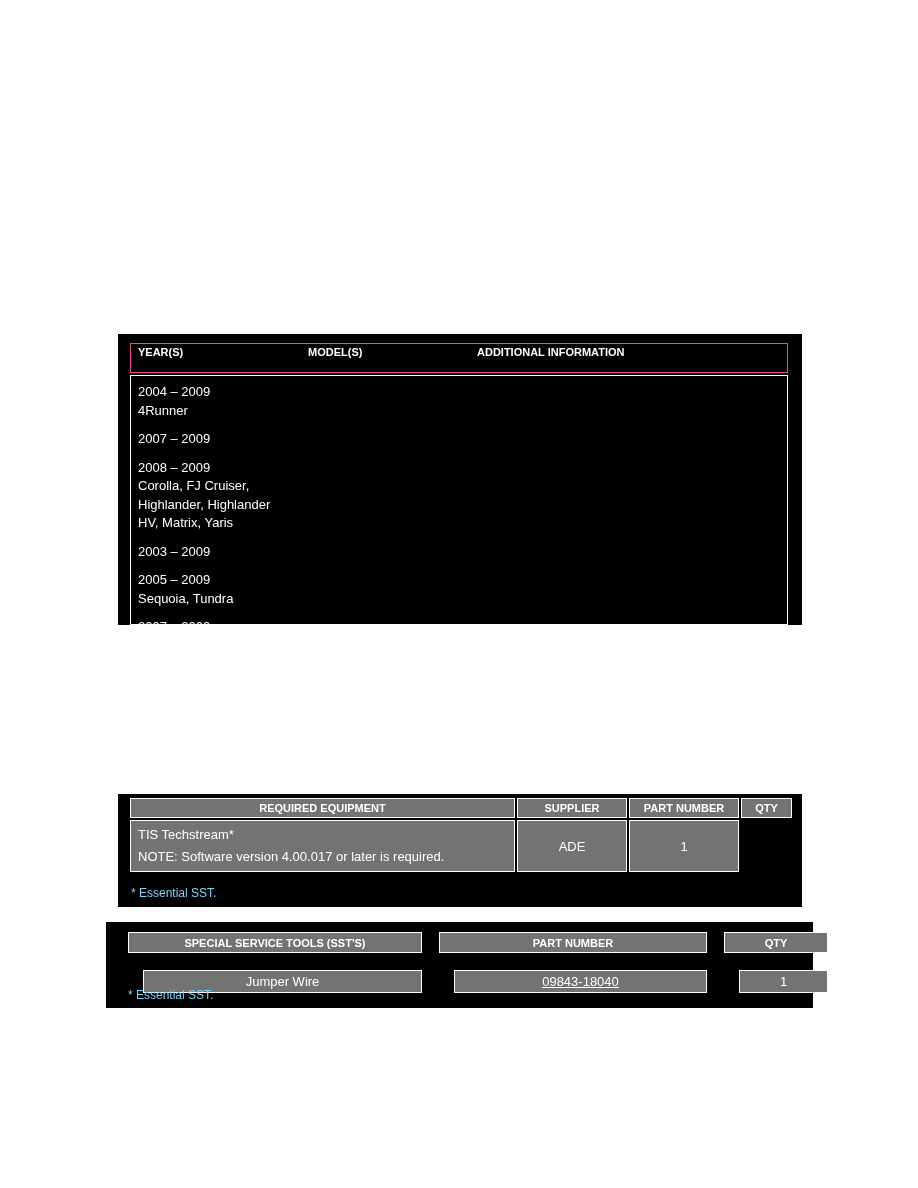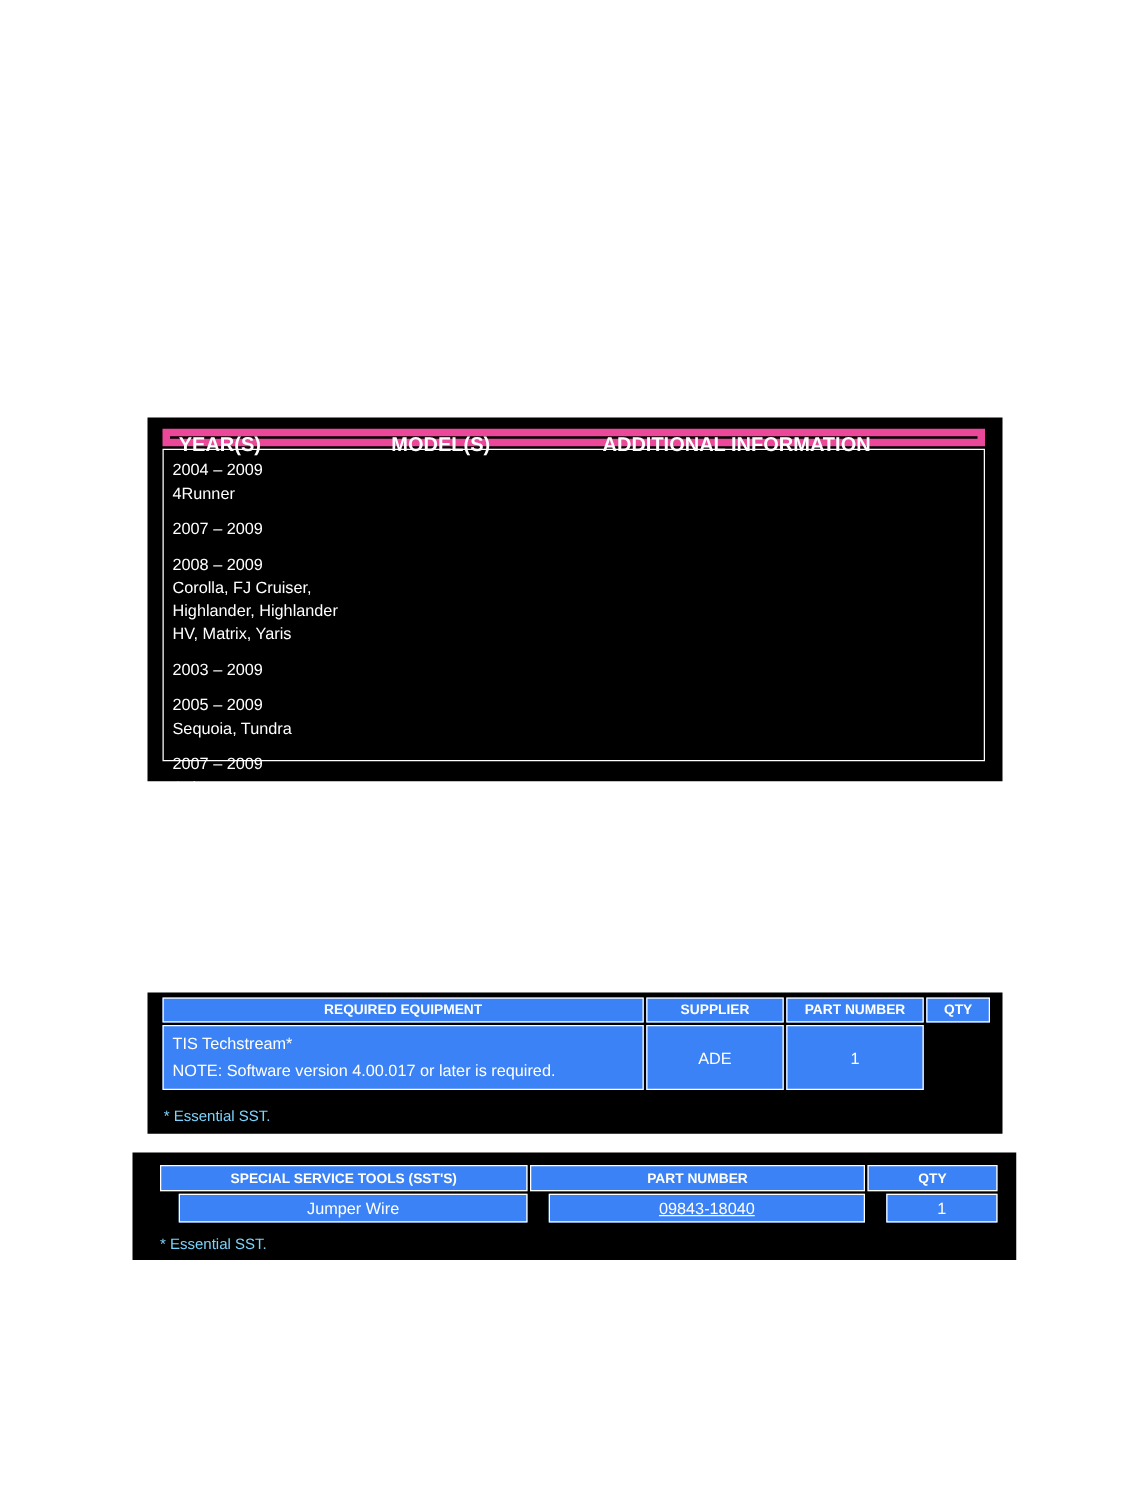--- a/index.html
+++ b/index.html
@@ -12,25 +12,25 @@
   }
   .block {
     position: absolute;
     background: #000000;
     color: #ffffff;
   }
   
   #applicability-block { left: 118px; top: 334px; width: 684px; height: 291px; }
   .t1 { position: absolute; left: 12px; top: 9px; width: 658px; }
   .t1-header {
-    border: 6px solid #ec4899;
-    height: 14px;
+    border: 1px solid #ec4899;
+    height: 30px;
     position: relative;
     margin-bottom: 2px;
-    font-size: 16px;
+    font-size: 11px;
     font-weight: bold;
     line-height: 16px;
   }
   .t1-header span { position: absolute; top: 0; white-space: nowrap; }
   .t1-h-years  { left: 7px; }
   .t1-h-models { left: 177px; }
   .t1-h-info   { left: 346px; }
   .t1-body {
     border: 1px solid #ffffff;
     height: 250px;
@@ -48,21 +48,21 @@
   
   #equipment-block { left: 118px; top: 794px; width: 684px; height: 113px; }
   .t2 {
     position: absolute; left: 12px; top: 4px;
     display: grid;
     grid-template-columns: 385px 110px 110px 51px;
     gap: 2px;
   }
   .cell {
     border: 1px solid #ffffff;
-    background: #3b82f6;
+    background: #737373;
     display: flex;
     align-items: center;
     justify-content: center;
     text-align: center;
   }
   .hdr-cell { height: 20px; font-size: 11px; font-weight: bold; }
   .t2 .body-cell { height: 52px; font-size: 13px; }
   .t2-equip {
     flex-direction: column;
     align-items: flex-start;
@@ -76,21 +76,21 @@
     font-size: 12px;
     color: #7dd3fc;
   }
   #equipment-footnote { left: 13px; bottom: 7px; }
   
   #sst-block { left: 106px; top: 922px; width: 707px; height: 86px; }
   .t3 {
     position: absolute; left: 22px; top: 10px;
     display: grid;
     grid-template-columns: 294px 268px 104px;
-    gap: 2px;
+    gap: 17px;
   }
   .t3 .hdr-cell { height: 21px; }
   .t3 .body-cell { height: 23px; font-size: 13px; margin-left: 15px; }
   .part-link {
     color: #ffffff;
     text-decoration: underline;
     cursor: pointer;
   }
   #sst-footnote { left: 22px; bottom: 6px; }
 </style>

